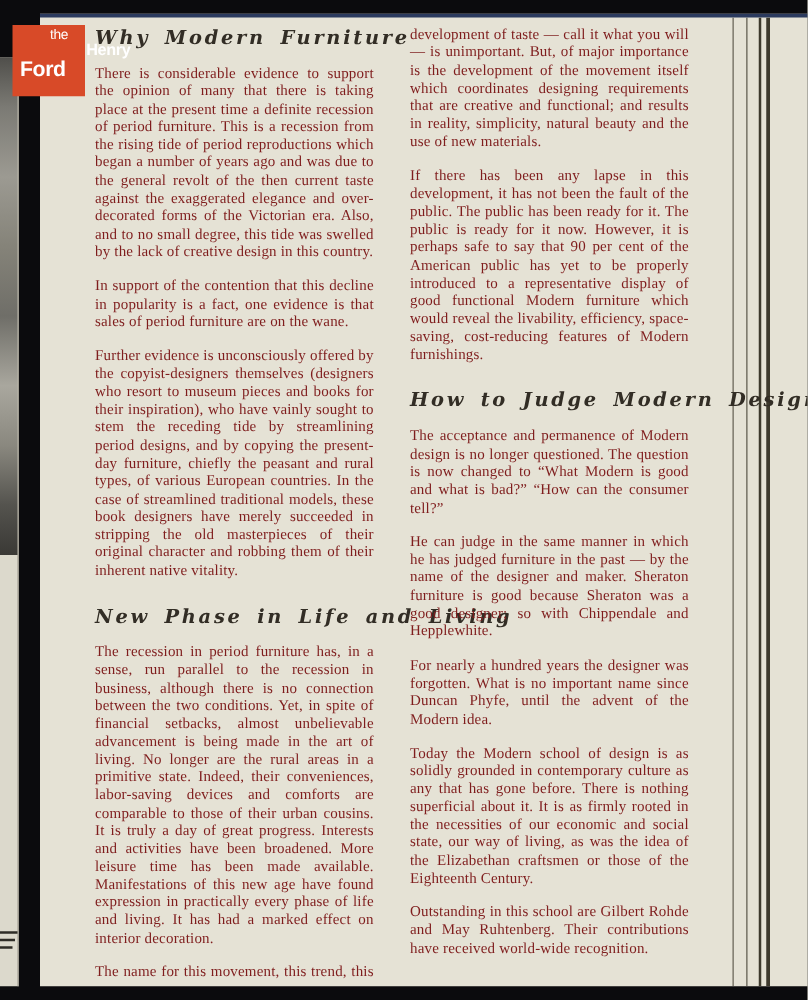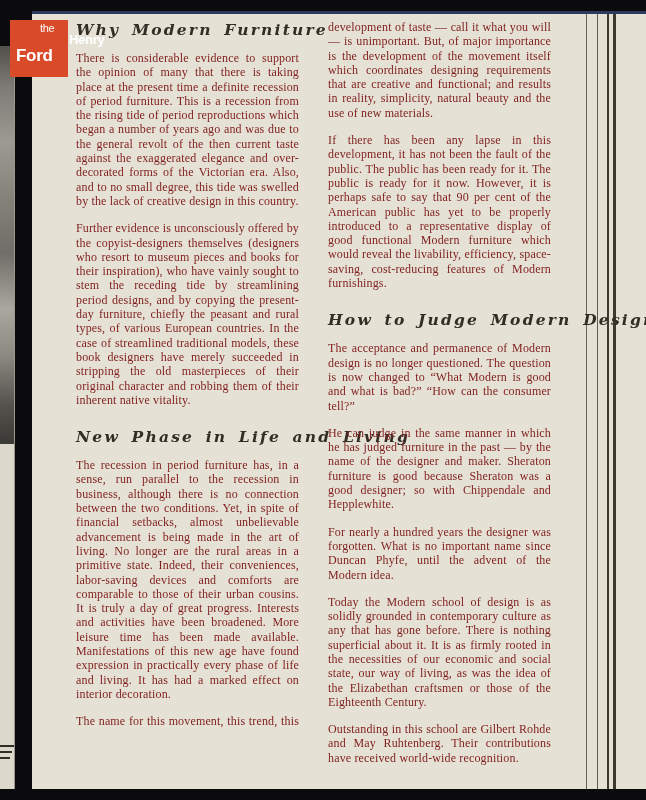--- a/index.html
+++ b/index.html
@@ -110,20 +110,21 @@
     <i></i>
     <i></i>
     <i></i>
   </div>
 
   <div class="content">
 
     <div class="col">
       <h2 class="head">Why Modern Furniture</h2>
       <p>There is considerable evidence to support the opinion of many that there is taking place at the present time a definite recession of period furniture.  This is a recession from the rising tide of period reproductions which began a number of years ago and was due to the general revolt of the then current taste against the exaggerated elegance and over-decorated forms of the Victorian era.  Also, and to no small degree, this tide was swelled by the lack of creative design in this country.</p>
+      <p>In support of the contention that this decline in popularity is a fact, one evidence is that sales of period furniture are on the wane.</p>
       <p>Further evidence is unconsciously offered by the copyist-designers themselves (designers who resort to museum pieces and books for their inspiration), who have vainly sought to stem the receding tide by streamlining period designs, and by copying the present-day furniture, chiefly the peasant and rural types, of various European countries.  In the case of streamlined traditional models, these book designers have merely succeeded in stripping the old masterpieces of their original character and robbing them of their inherent native vitality.</p>
       <h2 class="head mid">New Phase in Life and Living</h2>
       <p>The recession in period furniture has, in a sense, run parallel to the recession in business, although there is no connection between the two conditions.  Yet, in spite of financial setbacks, almost unbelievable advancement is being made in the art of living.  No longer are the rural areas in a primitive state.  Indeed, their conveniences, labor-saving devices and comforts are comparable to those of their urban cousins.  It is truly a day of great progress.  Interests and activities have been broadened.  More leisure time has been made available.  Manifestations of this new age have found expression in practically every phase of life and living.  It has had a marked effect on interior decoration.</p>
       <p class="stretch">The name for this movement, this trend, this</p>
     </div>
 
     <div class="col">
       <p>development of taste — call it what you will — is unimportant.  But, of major importance is the development of the movement itself which coordinates designing requirements that are creative and functional; and results in reality, simplicity, natural beauty and the use of new materials.</p>
       <p>If there has been any lapse in this development, it has not been the fault of the public. The public has been ready for it.  The public is ready for it now.  However, it is perhaps safe to say that 90 per cent of the American public has yet to be properly introduced to a representative display of good functional Modern furniture which would reveal the livability, efficiency, space-saving, cost-reducing features of Modern furnishings.</p>
       <h2 class="head mid">How to Judge Modern Design</h2>

